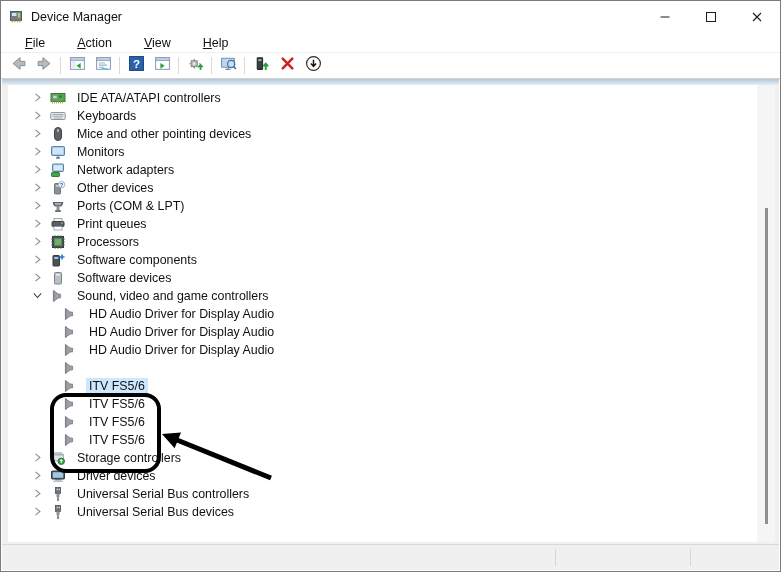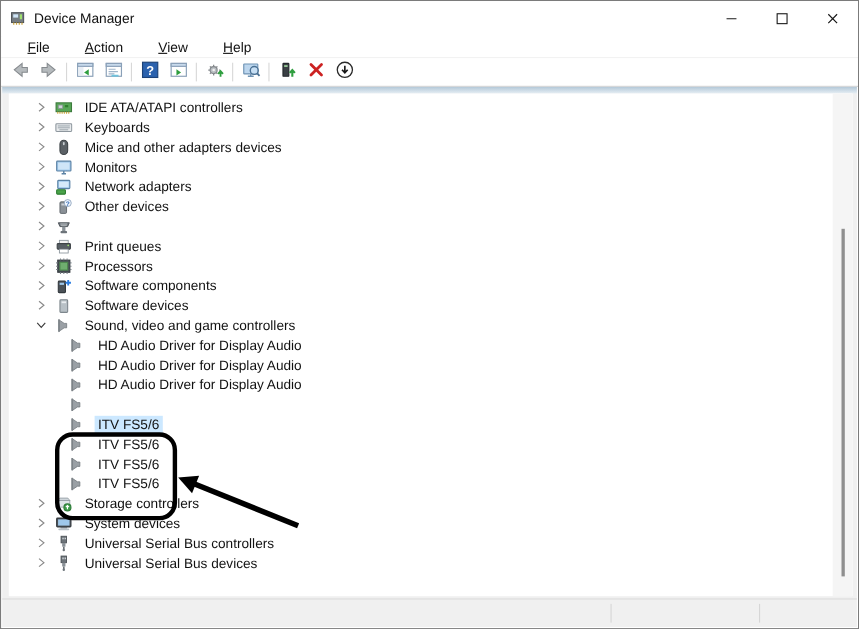--- a/index.html
+++ b/index.html
@@ -204,21 +204,21 @@
           <div class="trow">
             <span class="chev lv0">
               <svg width="13" height="13" viewBox="0 0 16 16" aria-hidden="true">
                 <path d="M5.5 3.5L11 8l-5.5 4.5" fill="none" stroke="#8a8a8a" stroke-width="1.3"></path>
               </svg>
             </span>
             <span class="ticon"><svg width="16" height="16" viewBox="0 0 16 16" aria-hidden="true">
                 <rect x="4.5" y="1.5" width="7" height="13" rx="3.5" fill="#5b6166" stroke="#3e4347"></rect>
                 <rect x="7.2" y="3" width="1.6" height="3" rx="0.8" fill="#c8cdd1"></rect>
               </svg></span>
-            <span class="tlabel">Mice and other adapters devices</span>
+            <span class="tlabel">Mice and other pointing devices</span>
           </div>
           <div class="trow">
             <span class="chev lv0">
               <svg width="13" height="13" viewBox="0 0 16 16" aria-hidden="true">
                 <path d="M5.5 3.5L11 8l-5.5 4.5" fill="none" stroke="#8a8a8a" stroke-width="1.3"></path>
               </svg>
             </span>
             <span class="ticon"><svg width="16" height="16" viewBox="0 0 16 16" aria-hidden="true">
                 <rect x="1.5" y="2.5" width="13" height="9" rx="0.8" fill="#9ec7ea" stroke="#5c82a4"></rect>
                 <rect x="2.8" y="3.8" width="10.4" height="6.4" fill="#cfe5f7"></rect>
@@ -258,20 +258,21 @@
               <svg width="13" height="13" viewBox="0 0 16 16" aria-hidden="true">
                 <path d="M5.5 3.5L11 8l-5.5 4.5" fill="none" stroke="#8a8a8a" stroke-width="1.3"></path>
               </svg>
             </span>
             <span class="ticon"><svg width="16" height="16" viewBox="0 0 16 16" aria-hidden="true">
                 <path d="M3 4.5h10l-1.5 3.5h-7z" fill="#6d747a" stroke="#4a5055" stroke-width="0.8"></path>
                 <path d="M4.8 5.6h6.4M5.3 6.8h5.4" stroke="#cfd4d8" stroke-width="0.7"></path>
                 <rect x="6.5" y="8" width="3" height="4" fill="#8a9197"></rect>
                 <rect x="5" y="12" width="6" height="2" rx="0.8" fill="#6d747a"></rect>
               </svg></span>
+            <span class="tlabel">Ports (COM &amp; LPT)</span>
           </div>
           <div class="trow">
             <span class="chev lv0">
               <svg width="13" height="13" viewBox="0 0 16 16" aria-hidden="true">
                 <path d="M5.5 3.5L11 8l-5.5 4.5" fill="none" stroke="#8a8a8a" stroke-width="1.3"></path>
               </svg>
             </span>
             <span class="ticon"><svg width="16" height="16" viewBox="0 0 16 16" aria-hidden="true">
                 <rect x="4" y="2.5" width="8" height="3" fill="#f2f2f2" stroke="#8e979e" stroke-width="0.8"></rect>
                 <rect x="2" y="5.5" width="12" height="5" rx="0.8" fill="#585f65" stroke="#3e4347"></rect>
@@ -421,21 +422,21 @@
               <svg width="13" height="13" viewBox="0 0 16 16" aria-hidden="true">
                 <path d="M5.5 3.5L11 8l-5.5 4.5" fill="none" stroke="#8a8a8a" stroke-width="1.3"></path>
               </svg>
             </span>
             <span class="ticon"><svg width="16" height="16" viewBox="0 0 16 16" aria-hidden="true">
                 <rect x="1.5" y="3" width="13" height="8" rx="0.8" fill="#4f565c" stroke="#33393e"></rect>
                 <rect x="2.8" y="4.2" width="10.4" height="5.6" fill="#9ec7ea"></rect>
                 <rect x="5" y="11" width="6" height="1.4" fill="#6d747a"></rect>
                 <rect x="3" y="12.4" width="10" height="1.6" rx="0.8" fill="#b8c0c6"></rect>
               </svg></span>
-            <span class="tlabel">System devices</span>
+            <span class="tlabel">Driver devices</span>
           </div>
           <div class="trow">
             <span class="chev lv0">
               <svg width="13" height="13" viewBox="0 0 16 16" aria-hidden="true">
                 <path d="M5.5 3.5L11 8l-5.5 4.5" fill="none" stroke="#8a8a8a" stroke-width="1.3"></path>
               </svg>
             </span>
             <span class="ticon"><svg width="16" height="16" viewBox="0 0 16 16" aria-hidden="true">
                 <rect x="5.5" y="1.5" width="5" height="6" fill="#6d747a" stroke="#4a5055" stroke-width="0.8"></rect>
                 <path d="M6.8 2.8h1v1.5h-1zM8.8 2.8h1v1.5h-1z" fill="#e8ecef"></path>

